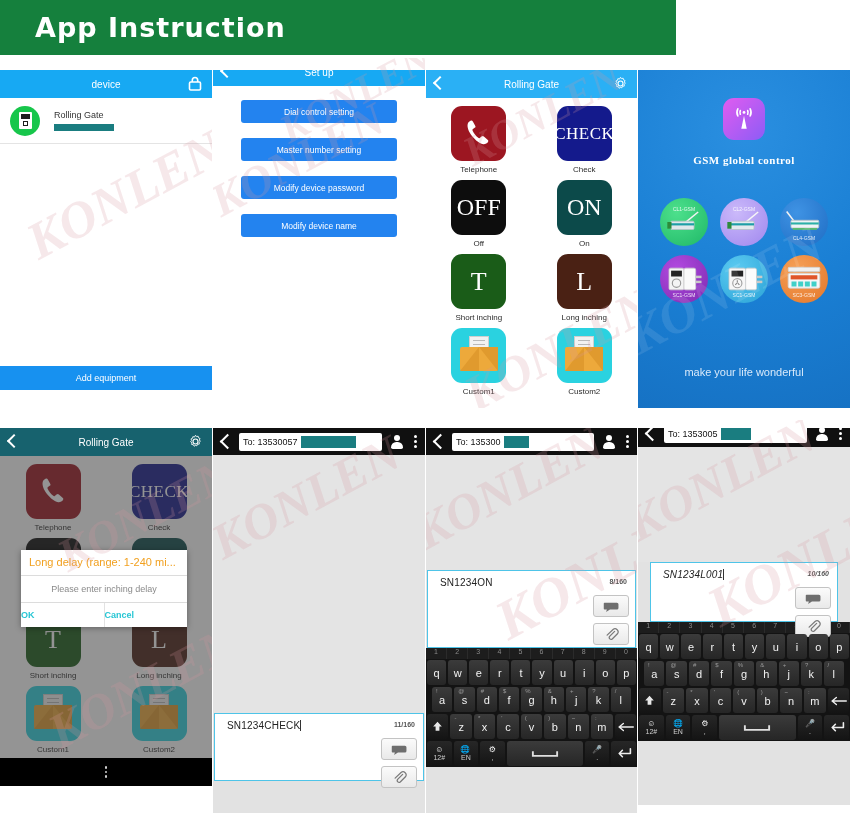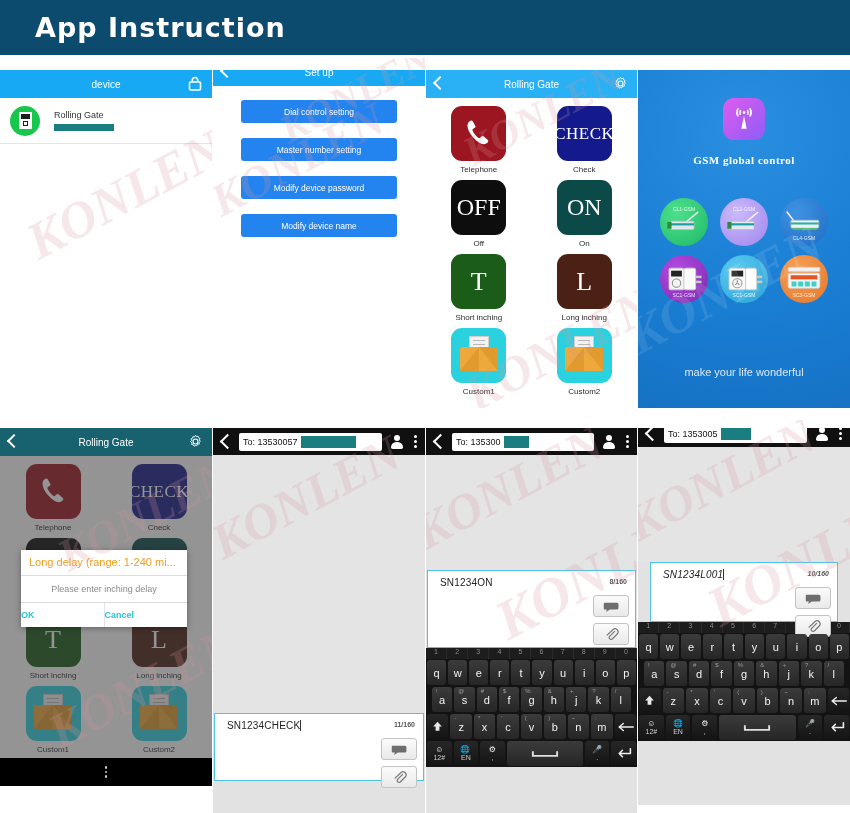--- a/index.html
+++ b/index.html
@@ -6,22 +6,22 @@
   html, body {
     width: 850px; height: 813px;
     background: #ffffff;
     font-family: "Liberation Sans", sans-serif;
     overflow: hidden;
   }
   .page { position: relative; width: 850px; height: 813px; background:#fff; }
 
   
   .banner {
-    position:absolute; left:0; top:0; width:850px; height:55px;
-    background:#0c4a6e; display:flex; align-items:center;
+    position:absolute; left:0; top:0; width:676px; height:55px;
+    background:#15803d; display:flex; align-items:center;
   }
   .banner-title {
     color:#ffffff; font-weight:bold; font-size:27px; letter-spacing:1px;
     margin-left:35px; font-family:"DejaVu Sans", sans-serif;
   }
 
   
   .panel { position:absolute; overflow:hidden; background:#fff; }
   .divider-v { position:absolute; background:#ffffff; }
 
@@ -263,20 +263,21 @@
             <i></i>
             <b></b>
           </div>
       </div>
       <div class="dev-texts">
         <div class="dev-name">Rolling Gate</div>
         <div class="dev-sub"></div>
       </div>
     </div>
 
+    <div class="add-equip">Add equipment</div>
 
     <div class="wm" style="left:18px; top:95px; font-size:52px;">KONLEN</div>
   </div>
 
   <div class="panel" id="p2">
     <div class="appbar blue">
       <div class="icon-left"><span class="chev"></span></div>
       <div class="appbar-title">Set up</div>
     </div>
     <div class="setup-list">

